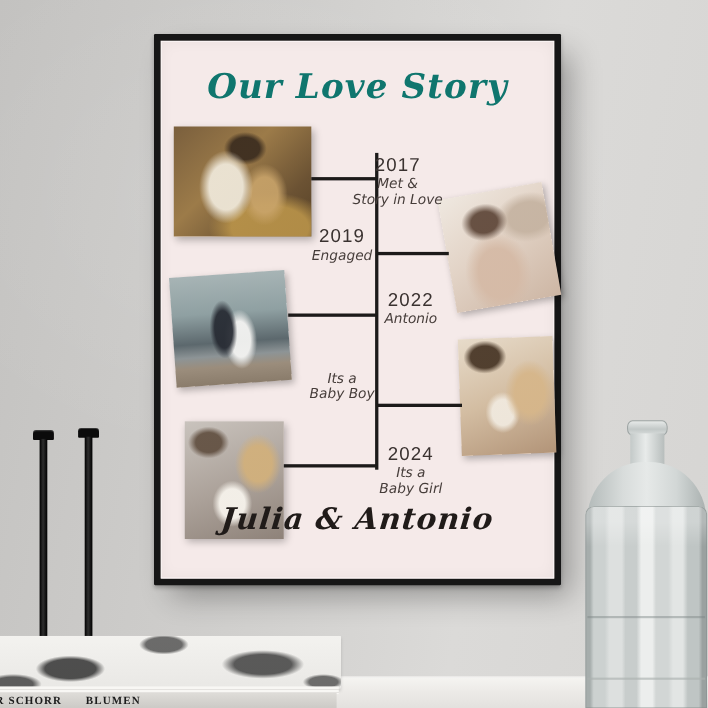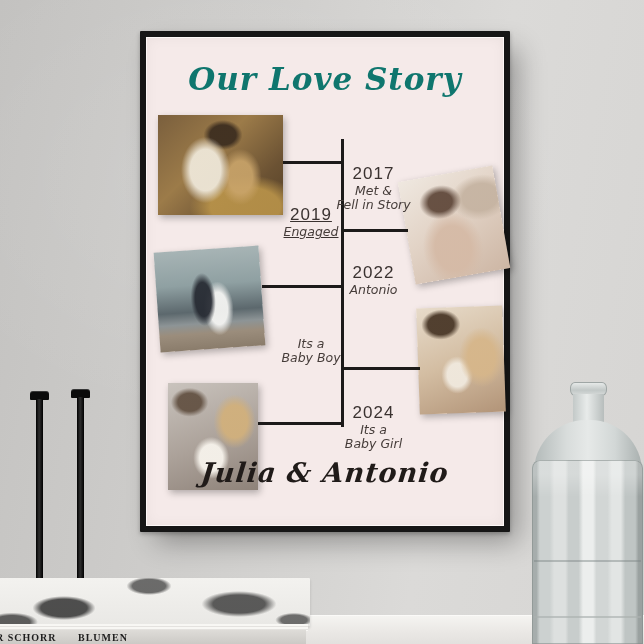--- a/index.html
+++ b/index.html
@@ -32,22 +32,22 @@
   .tick-2017{left:137px;top:124px;width:60px;}
   .tick-2019{left:197px;top:192px;width:65px;}
   .tick-2020{left:116px;top:248px;width:81px;}
   .tick-2022{left:197px;top:330px;width:77px;}
   .tick-2024{left:112px;top:385px;width:85px;}
 
   .entry{position:absolute;text-align:center;color:#3a3230;}
   .entry .year{font-size:17px;letter-spacing:1px;color:#3a3230;}
   .entry .cap{font-size:12.5px;font-style:italic;line-height:14px;color:#463d3a;
               font-family:"DejaVu Sans",sans-serif;}
-  .e2017{left:180px;top:103px;width:95px;margin-top:24px;}
-  .e2019{left:115px;top:168px;width:100px;text-decoration:underline;}
+  .e2017{left:168px;top:103px;width:95px;}
+  .e2019{left:115px;top:168px;width:100px;}
   .e2020{left:180px;top:226px;width:95px;}
   .e2022{left:115px;top:300px;width:100px;}
   .e2024{left:180px;top:366px;width:95px;}
 
   
   .photo{position:absolute;box-shadow:2px 3px 7px rgba(0,0,0,.28);}
   .photo-2017{left:12px;top:78px;width:125px;height:100px;
     background:
       radial-gradient(ellipse 34px 46px at 38% 55%, rgba(238,231,216,.95) 0 45%, transparent 72%),
       radial-gradient(ellipse 26px 20px at 52% 20%, rgba(61,46,32,.95) 0 50%, transparent 75%),
@@ -149,21 +149,21 @@
       <div class="vline"></div>
       <div class="tick tick-2017"></div>
       <div class="tick tick-2019"></div>
       <div class="tick tick-2020"></div>
       <div class="tick tick-2022"></div>
       <div class="tick tick-2024"></div>
 
       <div class="entry e2017">
         <div class="year">2017</div>
         <div class="cap">Met &amp;</div>
-        <div class="cap">Fell in Story</div>
+        <div class="cap">Story in Love</div>
       </div>
       <div class="entry e2019">
         <div class="year">2019</div>
         <div class="cap">Engaged</div>
         <div class="cap"></div>
       </div>
       <div class="entry e2020">
         <div class="year">2022</div>
         <div class="cap">Antonio</div>
         <div class="cap"></div>

